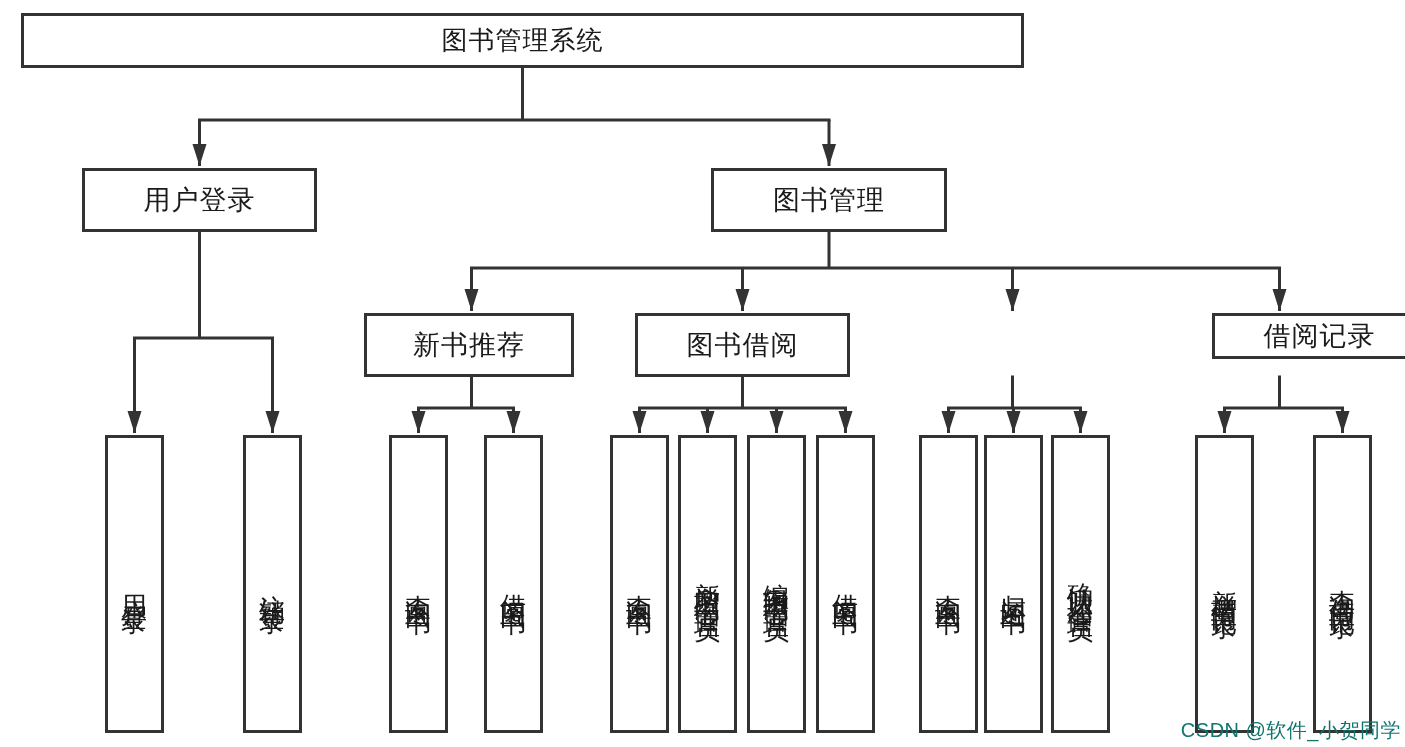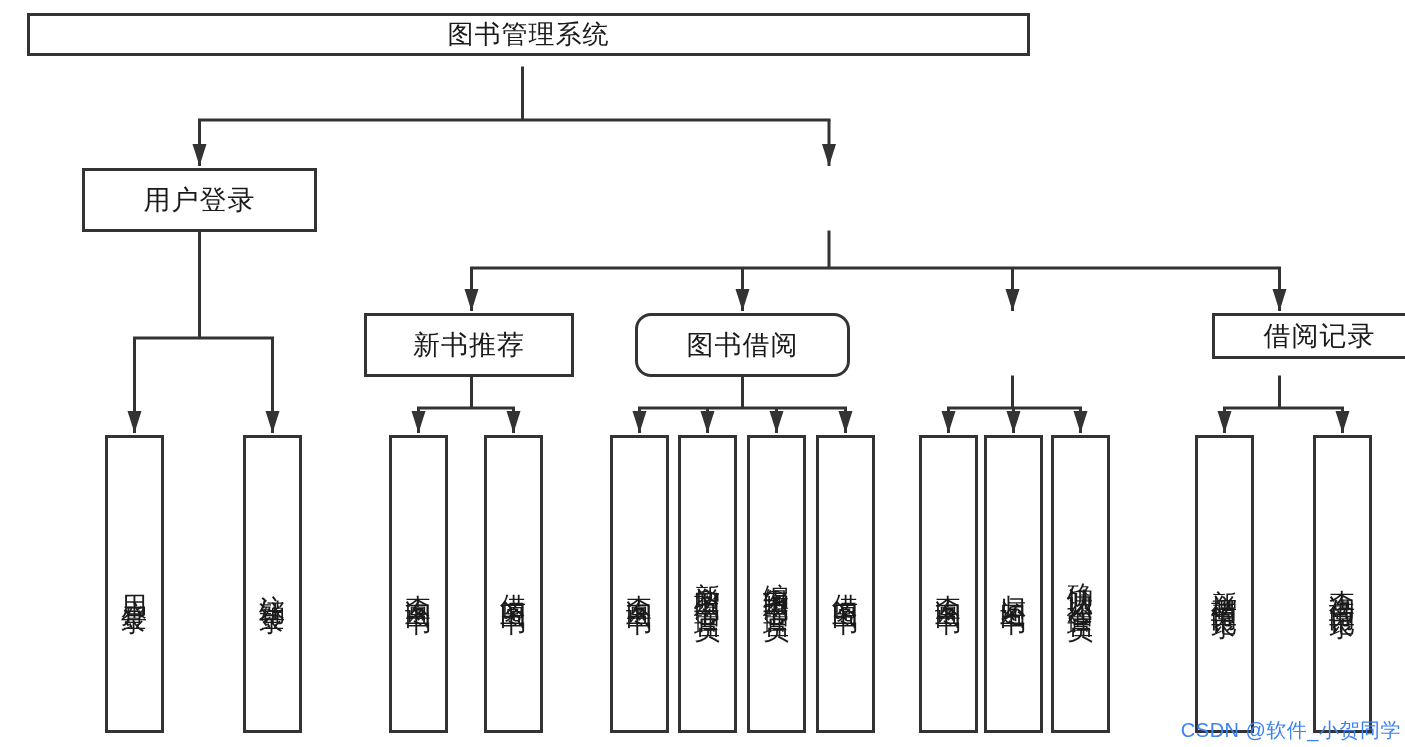--- a/index.html
+++ b/index.html
@@ -8,39 +8,39 @@
     font-family:"Liberation Sans","DejaVu Sans",sans-serif;color:#1a1a1a;
   }
   #wires{position:absolute;left:0;top:0;z-index:1;}
   .skel{stroke:#333333;stroke-width:3;fill:none;stroke-linecap:square;}
   .arrow-line{stroke:#333333;stroke-width:3;}
   .box{
     position:absolute;z-index:2;background:#ffffff;border:3px solid #333333;
     box-sizing:border-box;display:flex;align-items:center;justify-content:center;
   }
   .hbox{font-size:27px;letter-spacing:1px;}
-  .n-root{left:21px;top:13px;width:1003px;height:43px;font-size:26px;margin-left:6px;}
+  .n-root{left:21px;top:13px;width:1003px;height:55px;font-size:26px;}
   .n-user-login{left:82px;top:168px;width:235px;height:64px;}
   .n-book-mgmt{left:711px;top:168px;width:236px;height:64px;}
   .n-new-book{left:364px;top:313px;width:210px;height:64px;}
-  .n-book-borrow{left:635px;top:313px;width:215px;height:64px;border-radius:16px;}
+  .n-book-borrow{left:635px;top:313px;width:215px;height:64px;}
   .n-current-borrow{left:905px;top:313px;width:215px;height:64px;}
   .n-borrow-record{left:1172px;top:313px;width:215px;height:46px;margin-left:40px;}
   .leaf{
     top:435px;width:59px;height:298px;
     writing-mode:vertical-rl;text-orientation:mixed;
     font-size:26px;letter-spacing:5px;line-height:1;
   }
   .l1{left:105px}.l2{left:243px}.l3{left:389px}.l4{left:484px}
   .l5{left:610px}.l6{left:678px}.l7{left:747px}.l8{left:816px}
   .l9{left:919px}.l10{left:984px}.l11{left:1051px}
   .l12{left:1195px}.l13{left:1313px}
   .watermark{
     position:absolute;z-index:10;right:4px;top:717px;
-    font-size:20px;color:#3b82f6;letter-spacing:0.5px;white-space:nowrap;
+    font-size:20px;color:#0f766e;letter-spacing:0.5px;white-space:nowrap;
   }
 </style>
 </head>
 <body>
 
 <div id="canvas">
 
   <svg id="wires" width="1405" height="747" viewBox="0 0 1405 747">
     <defs>
       <marker id="arrowhead" markerUnits="userSpaceOnUse" markerWidth="22" markerHeight="16" viewBox="0 0 22 16" refX="22" refY="8" orient="auto">
@@ -74,20 +74,21 @@
     <line class="arrow-line" marker-end="url(#arrowhead)" x1="948.5" y1="408" x2="948.5" y2="433"></line>
     <line class="arrow-line" marker-end="url(#arrowhead)" x1="1013.5" y1="408" x2="1013.5" y2="433"></line>
     <line class="arrow-line" marker-end="url(#arrowhead)" x1="1080.5" y1="408" x2="1080.5" y2="433"></line>
     <line class="arrow-line" marker-end="url(#arrowhead)" x1="1224.5" y1="408" x2="1224.5" y2="433"></line>
     <line class="arrow-line" marker-end="url(#arrowhead)" x1="1342.5" y1="408" x2="1342.5" y2="433"></line>
   </svg>
 
   <div class="box hbox n-root">图书管理系统</div>
 
   <div class="box hbox n-user-login">用户登录</div>
+  <div class="box hbox n-book-mgmt">图书管理</div>
 
   <div class="box hbox n-new-book">新书推荐</div>
   <div class="box hbox n-book-borrow">图书借阅</div>
   <div class="box hbox n-borrow-record">借阅记录</div>
 
   <div class="box leaf l1">用户登录</div>
   <div class="box leaf l2">注销登录</div>
   <div class="box leaf l3">查询图书</div>
   <div class="box leaf l4">借阅图书</div>
   <div class="box leaf l5">查询图书</div>

